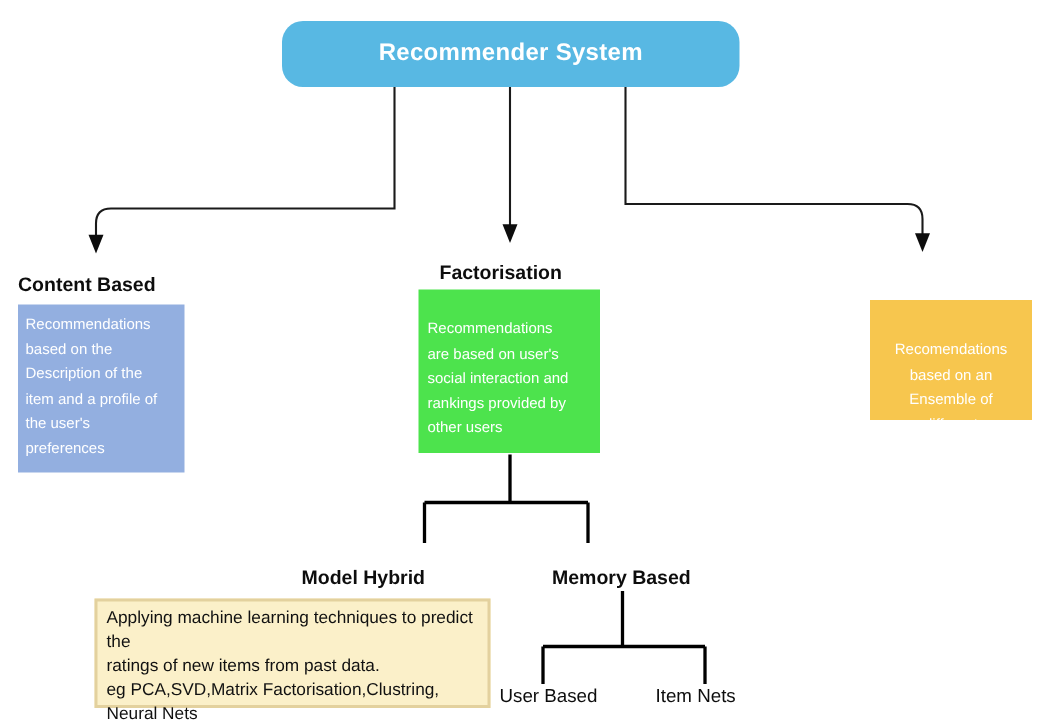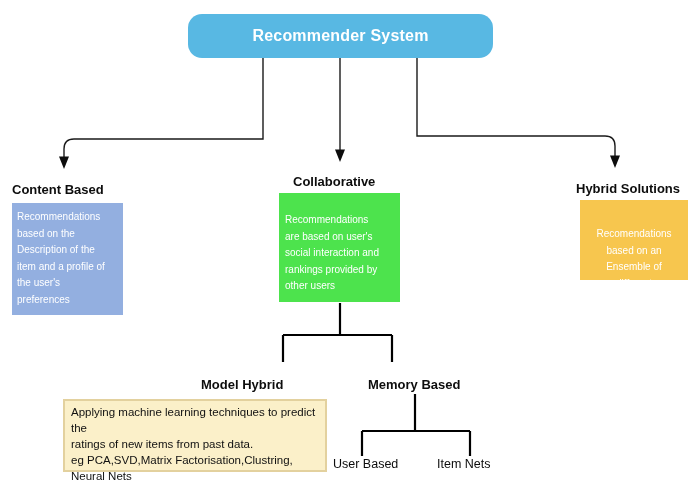--- a/index.html
+++ b/index.html
@@ -70,28 +70,27 @@
   <div class="abs branch-title t-content">Content Based</div>
 
   <div class="abs root-node" style="background-color: rgb(88, 184, 227);">Recommender System</div>
   <div class="abs desc-box content-desc" style="background-color: rgb(147, 175, 224);">Recommendations
 based on the
 Description of the
 item and a profile of
 the user's
 preferences</div>
 
-  <div class="abs branch-title t-collab">Collaborative</div>
+  <div class="abs branch-title t-collab">Factorisation</div>
   <div class="abs desc-box collab-desc" style="background-color: rgb(77, 227, 77);">Recommendations
 are based on user's
 social interaction and
 rankings provided by
 other users</div>
 
-  <div class="abs branch-title t-hybrid">Hybrid Solutions</div>
   <div class="abs desc-box hybrid-desc" style="background-color: rgb(247, 198, 78);">Recomendations
 based on an
 Ensemble of
 different
 approaches.</div>
 
   <div class="abs branch-title t-model">Model Hybrid</div>
   <div class="abs model-desc" style="background-color: rgb(251, 240, 201);">Applying machine learning techniques to predict the
 ratings of new items from past data.
 eg PCA,SVD,Matrix Factorisation,Clustring,

